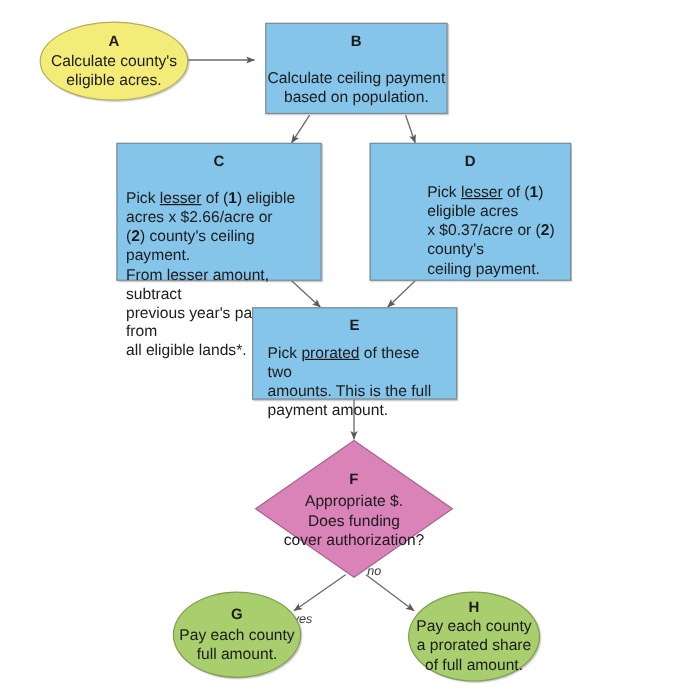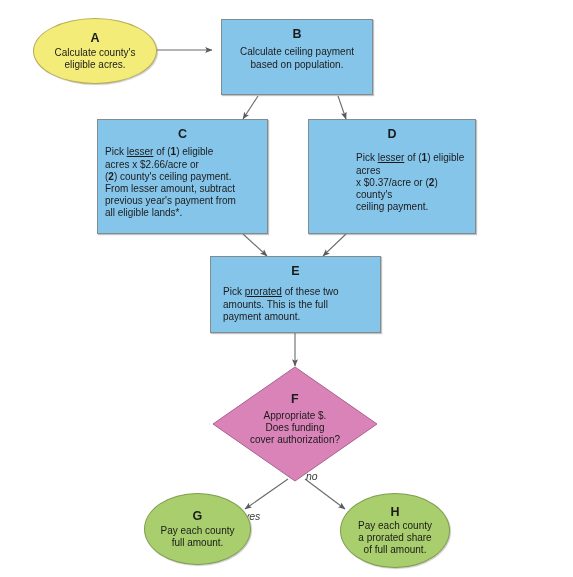--- a/index.html
+++ b/index.html
@@ -35,32 +35,32 @@
     text-align: center;
     color: #1b1b1b;
   }
   .node-letter {
     font-weight: bold;
     font-size: 12.5px;
     line-height: 1.15;
     letter-spacing: 0.2px;
   }
   .node-body {
-    font-size: 10px;
+    font-size: 13px;
     line-height: 1.22;
     white-space: pre-line;
   }
   
   .rect {
     border: 1px solid #7f8c92;
     background: #86c5ea;
     box-shadow: 1px 1px 1px rgba(120,120,120,0.45);
   }
   .rect .node-letter { margin-top: 7px; }
-  .rect .node-body { margin-top: 5px; }
+  .rect .node-body { margin-top: 16px; }
   .rect.left-align .node-body {
     text-align: left;
     align-self: flex-start;
   }
   
   .ellipse {
     border-radius: 50%;
     border: 1px solid #8e8e72;
     align-items: center;
     justify-content: center;

